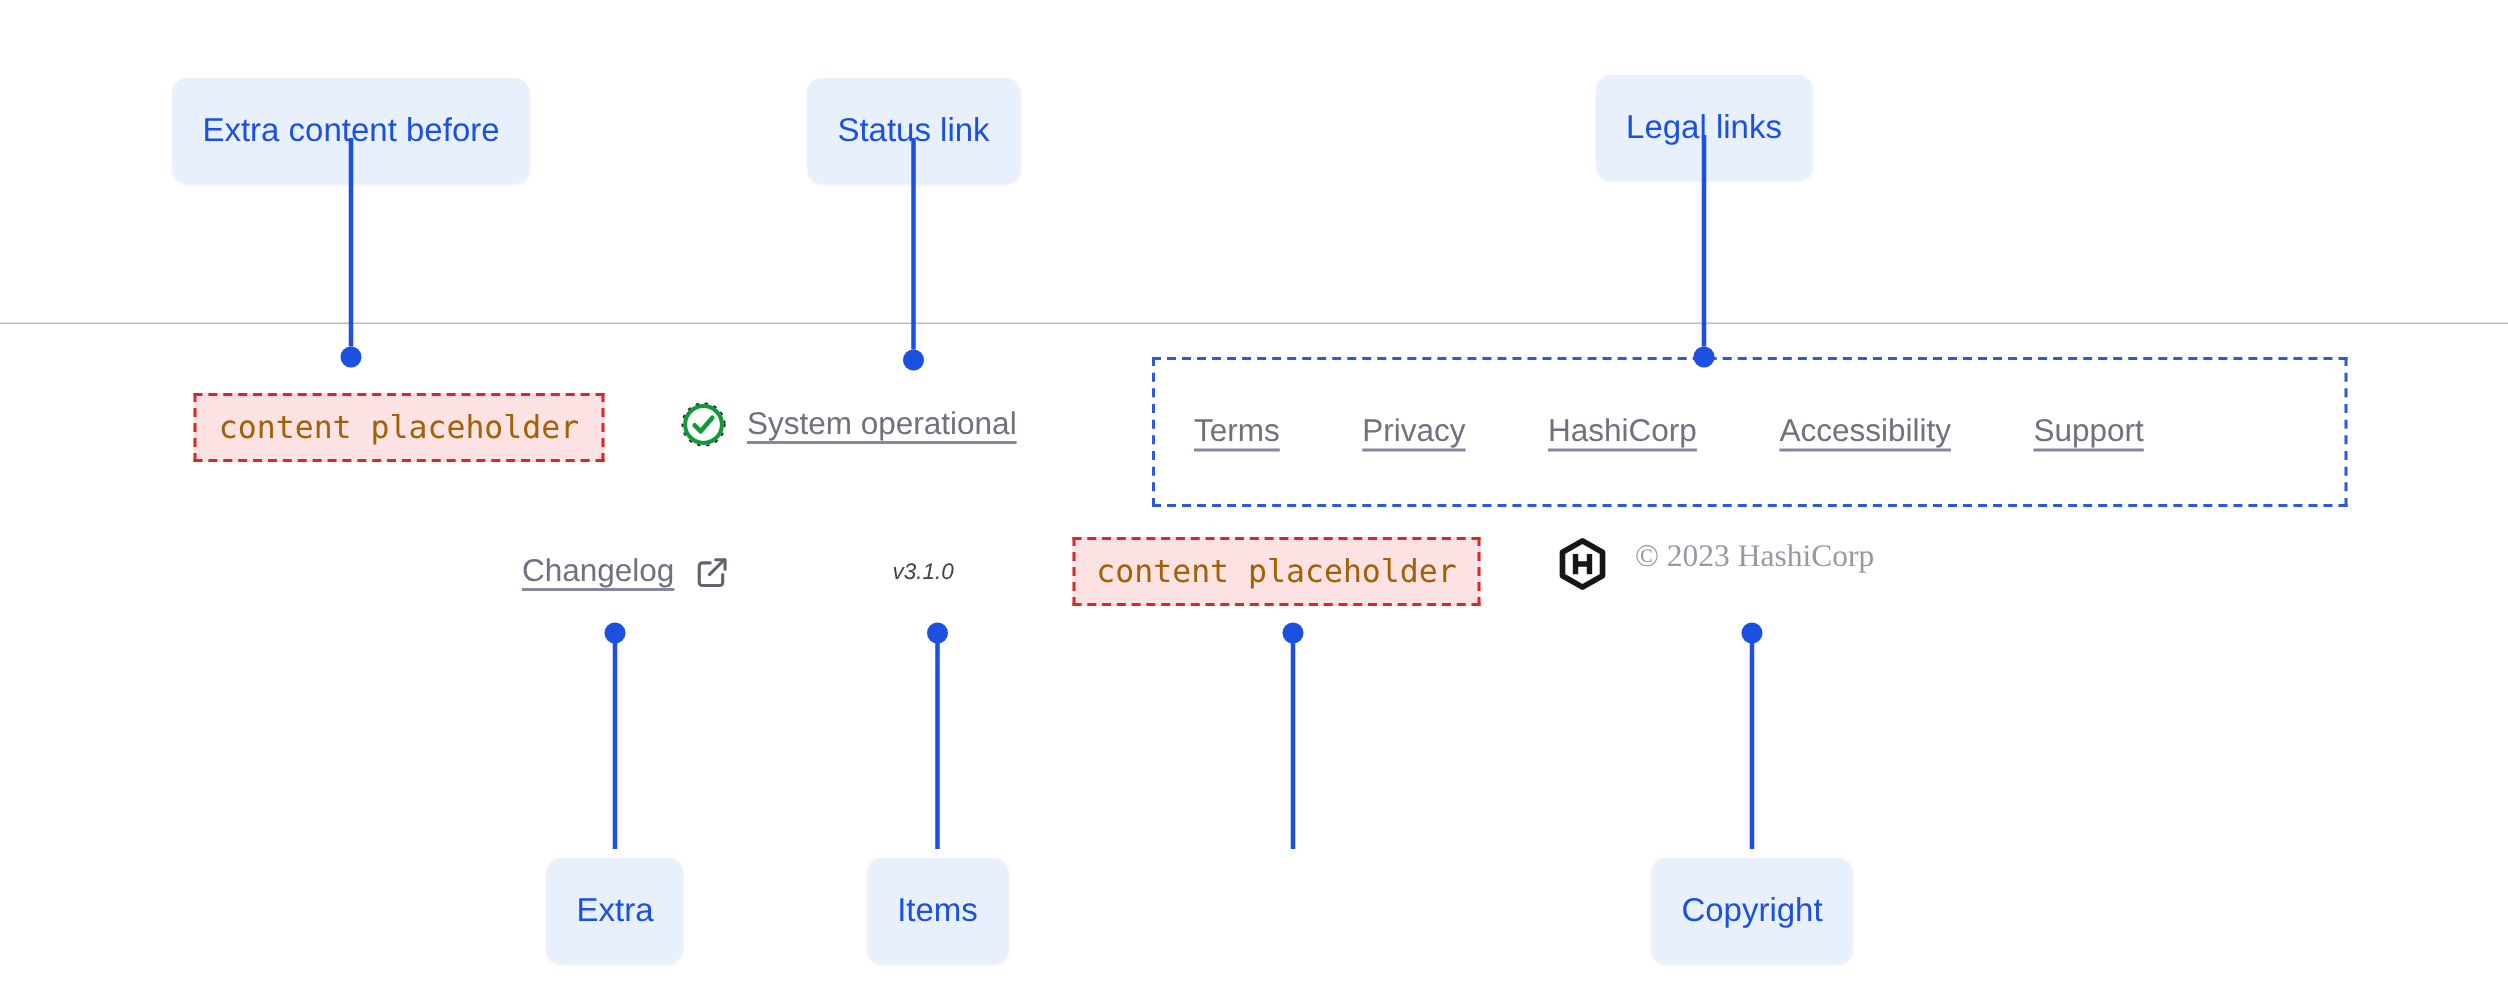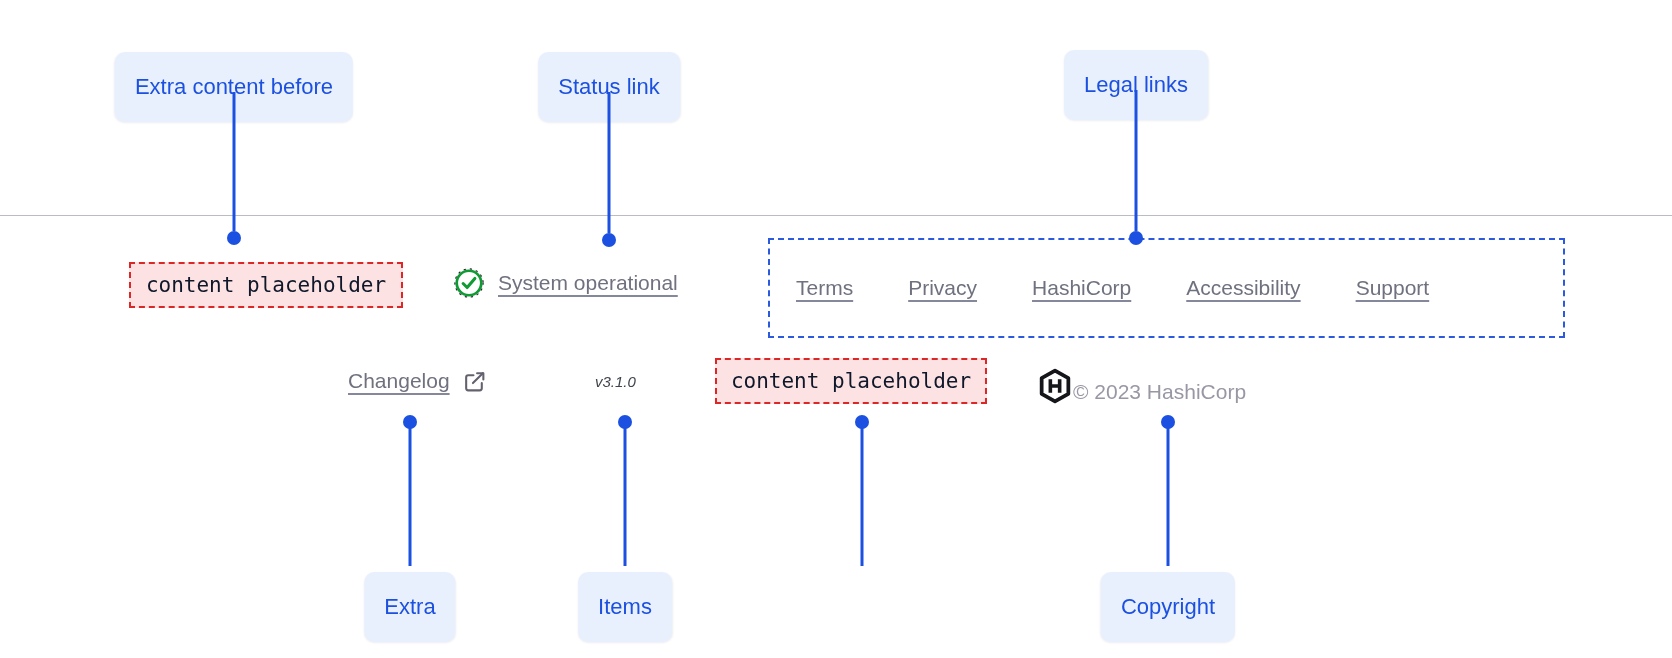--- a/index.html
+++ b/index.html
@@ -51,21 +51,21 @@
     transform: translate(-50%, -50%);
     z-index: 5;
   }
 
   
   .placeholder-box {
     position: absolute;
     height: 46px;
     border: 2px dashed #dd2727;
     background: #fce2e2;
-    color: #0f172a;
+    color: #a16207;
     font-family: "DejaVu Sans Mono", monospace;
     font-size: 21px;
     display: flex;
     align-items: center;
     justify-content: center;
     white-space: nowrap;
   }
 
   .footer-link {
     color: #6f717f;
@@ -118,22 +118,23 @@
     font-size: 15px;
     font-weight: 400;
     font-style: italic;
   }
 
   .copyright-group {
     position: absolute;
     left: 1037px; top: 358px;
     height: 46px;
     display: flex;
-    align-items: flex-end;
-    gap: 0;
+    align-items: flex-start;
+    gap: 17px;
+    font-family: Liberation Serif, serif;
   }
   .copyright-text {
     color: #9a97a4;
     font-size: 21px;
     font-weight: 400;
     white-space: nowrap;
   }
 
   .icon { display: inline-flex; align-items: center; justify-content: center; }
 </style>

